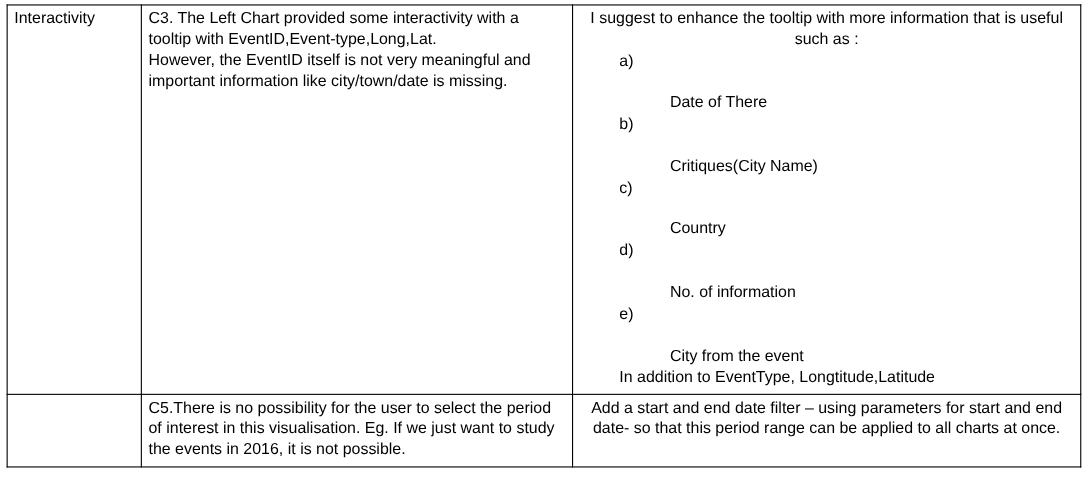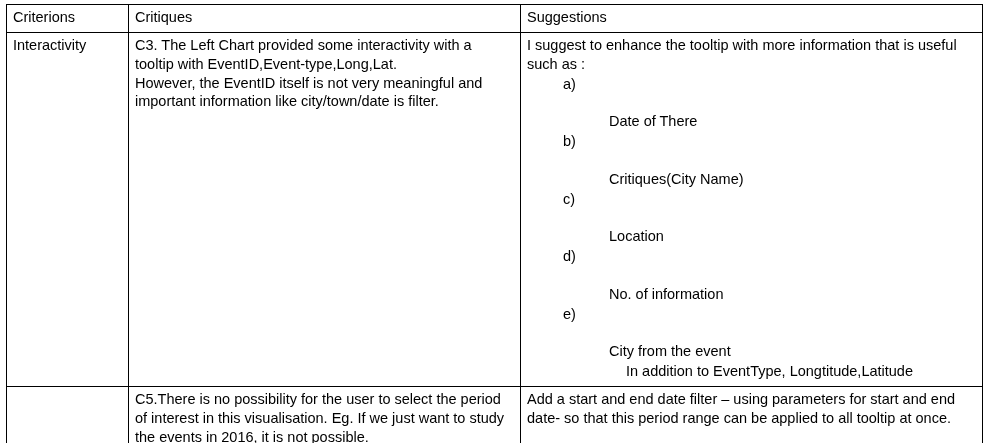--- a/index.html
+++ b/index.html
@@ -45,20 +45,21 @@
     white-space: pre-line;
   }
   .header-row td {
     padding-top: 4px;
     padding-bottom: 6px;
   }
   .sugg-intro {
     display: block;
     white-space: pre-line;
     margin-bottom: 1px;
+    text-align: center;
   }
   ol.lettered {
     list-style: none;
     margin: 0;
     padding: 0 0 0 36px;
   }
   ol.lettered li {
     position: relative;
     padding-left: 46px;
     margin: 0 0 1px 0;
@@ -66,71 +67,59 @@
   }
   ol.lettered li .marker {
     position: absolute;
     left: 0;
     top: 0;
   }
   .sugg-outro {
     display: block;
     white-space: pre-line;
     padding-left: 36px;
-    text-align: center;
   }
   .empty-cell {
     height: 100%;
   }
 </style>
 </head>
 <body>
 
 <div class="page">
   <table class="critique-table">
     <colgroup>
       <col class="c-criterions">
       <col class="c-critiques">
       <col class="c-suggestions">
     </colgroup>
     <tbody>
-      <tr class="header-row">
-        <td>
-          <span class="cell-text">Criterions</span>
-        </td>
-        <td>
-          <span class="cell-text">Critiques</span>
-        </td>
-        <td>
-          <span class="cell-text">Suggestions</span>
-        </td>
-      </tr>
 
       <tr>
         <td>
           <span class="cell-text">Interactivity</span>
         </td>
         <td>
           <span class="cell-text">C3. The Left Chart provided some interactivity with a tooltip with EventID,Event-type,Long,Lat.
-However, the EventID itself is not very meaningful and important information like city/town/date is filter.</span>
+However, the EventID itself is not very meaningful and important information like city/town/date is missing.</span>
         </td>
         <td>
           <span class="sugg-intro">I suggest to enhance the tooltip with more information that is useful such as :</span>
           <ol class="lettered">
             <li>
               <span class="marker">a)</span>
               <span>Date of There</span>
             </li>
             <li>
               <span class="marker">b)</span>
               <span>Critiques(City Name)</span>
             </li>
             <li>
               <span class="marker">c)</span>
-              <span>Location</span>
+              <span>Country</span>
             </li>
             <li>
               <span class="marker">d)</span>
               <span>No. of information</span>
             </li>
             <li>
               <span class="marker">e)</span>
               <span>City from the event</span>
             </li>
           </ol>
@@ -139,19 +128,19 @@
       </tr>
 
       <tr>
         <td>
           <span class="cell-text empty-cell"></span>
         </td>
         <td>
           <span class="cell-text">C5.There is no possibility for the user to select the period of interest in this visualisation. Eg. If we just want to study the events in 2016, it is not possible.</span>
         </td>
         <td>
-          <span class="sugg-intro">Add a start and end date filter – using parameters for start and end date- so that this period range can be applied to all tooltip at once.</span>
+          <span class="sugg-intro">Add a start and end date filter – using parameters for start and end date- so that this period range can be applied to all charts at once.</span>
         </td>
       </tr>
 
     </tbody>
   </table>
 </div>
 
 </body></html>

